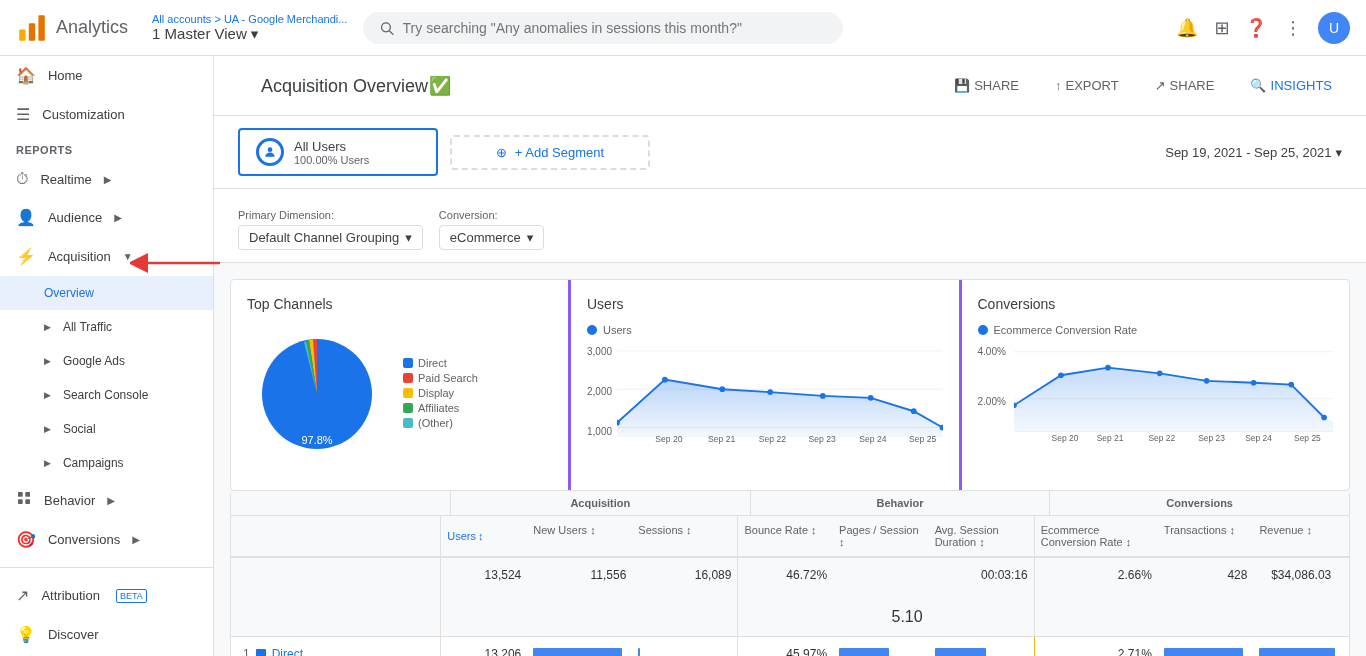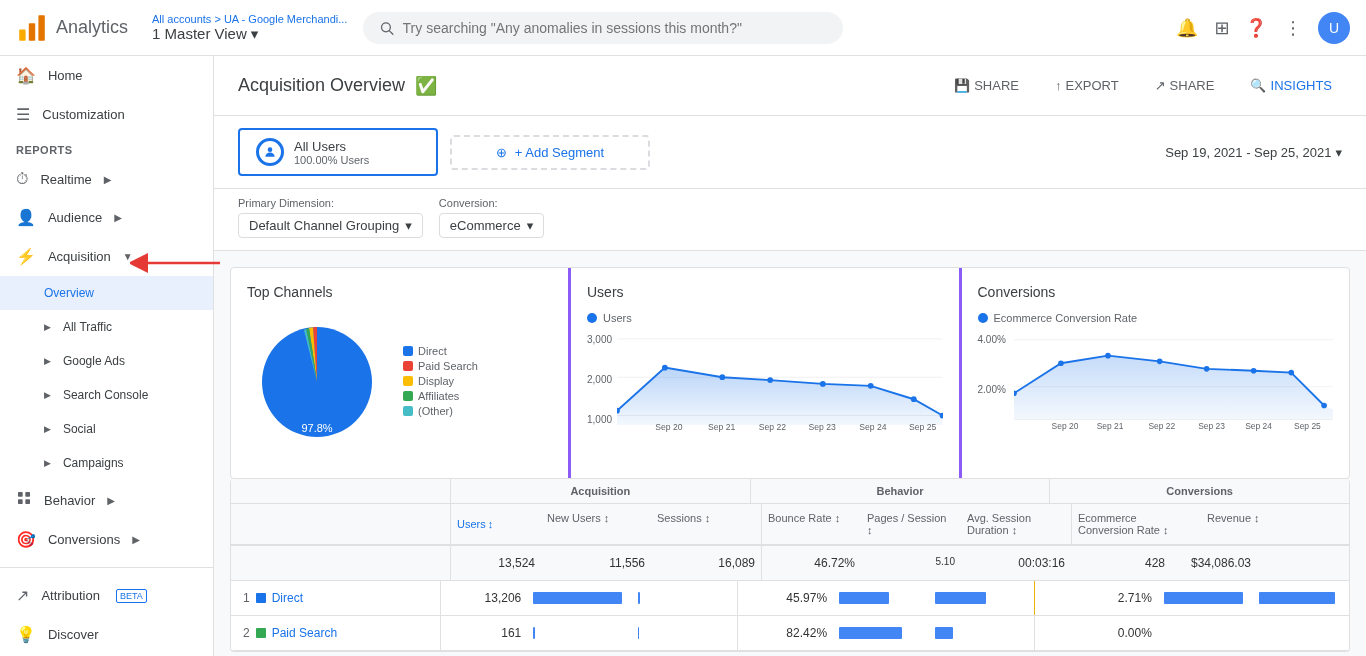--- a/index.html
+++ b/index.html
@@ -63,21 +63,21 @@
 
     
     .page-header {
       background: #fff;
       padding: 16px 24px;
       border-bottom: 1px solid #e0e0e0;
       display: flex;
       align-items: center;
       justify-content: space-between;
     }
-    .page-header-left { display: flex; align-items: center; gap: 10px; }
+    .page-header-left { display: flex; align-items: flex-end; gap: 1px; margin-left: 23px; }
     .page-title { font-size: 18px; font-weight: 400; color: #3c4043; }
     .verified-icon { color: #34a853; font-size: 18px; }
     .page-header-actions { display: flex; align-items: center; gap: 16px; }
     .header-btn { display: flex; align-items: center; gap: 4px; font-size: 13px; color: #5f6368; cursor: pointer; padding: 6px 10px; border-radius: 4px; }
 
     
     .segments-row {
       background: #fff;
       padding: 12px 24px;
       display: flex;
@@ -114,21 +114,21 @@
     
     .dimension-row {
       background: #fff;
       padding: 8px 24px 12px;
       display: flex;
       align-items: center;
       gap: 16px;
       border-bottom: 1px solid #e0e0e0;
     }
     .dimension-label { font-size: 11px; color: #5f6368; margin-bottom: 4px; }
-    .dimension-group { display: flex; flex-direction: column; }
+    .dimension-group { display: flex; flex-direction: column; margin-top: 12px; }
     .dropdown-btn {
       border: 1px solid #dadce0;
       border-radius: 4px;
       padding: 4px 10px;
       font-size: 13px;
       background: #fff;
       cursor: pointer;
       display: flex;
       align-items: center;
       gap: 6px;
@@ -503,31 +503,33 @@
         <div style="width:90px; padding:8px 6px; font-size:11px; color:#1a73e8; display:flex; align-items:center; gap:2px; cursor:pointer;">
           <span>Users</span>
           <span>↕</span>
         </div>
         <div style="width:110px; padding:8px 6px; font-size:11px; color:#5f6368;">New Users <span>↕</span></div>
         <div style="width:110px; padding:8px 6px; font-size:11px; color:#5f6368;">Sessions <span>↕</span></div>
         <div style="width:100px; padding:8px 6px; font-size:11px; color:#5f6368; border-left:1px solid #e0e0e0;">Bounce Rate <span>↕</span></div>
         <div style="width:100px; padding:8px 6px; font-size:11px; color:#5f6368;">Pages / Session <span>↕</span></div>
         <div style="width:110px; padding:8px 6px; font-size:11px; color:#5f6368;">Avg. Session Duration <span>↕</span></div>
         <div style="width:130px; padding:8px 6px; font-size:11px; color:#5f6368; border-left:1px solid #e0e0e0;">Ecommerce Conversion Rate <span>↕</span></div>
+        <div style="width:100px; padding:8px 6px; font-size:11px; color:#5f6368;">Transactions <span>↕</span></div>
         <div style="width:100px; padding:8px 6px; font-size:11px; color:#5f6368;">Revenue <span>↕</span></div>
       </div>
 
       <div style="display:flex; background:#f8f9fa; border-bottom:1px solid #e0e0e0; font-weight:500;">
         <div style="width:220px; padding:10px 12px; font-size:12px; color:#3c4043; border-right:1px solid #e0e0e0;"></div>
         <div style="width:90px; padding:10px 6px; font-size:12px; text-align:right;">13,524</div>
         <div style="width:110px; padding:10px 6px; font-size:12px; text-align:right;">11,556</div>
         <div style="width:110px; padding:10px 6px; font-size:12px; text-align:right;">16,089</div>
         <div style="width:100px; padding:10px 6px; font-size:12px; text-align:right; border-left:1px solid #e0e0e0;">46.72%</div>
-        <div style="width:100px; padding:10px 6px; font-size:10px; text-align:right;">5.10</div>
+        <div style="width:100px; padding:10px 6px; font-size:16px; text-align:right;margin-top:40px;">5.10</div>
         <div style="width:110px; padding:10px 6px; font-size:12px; text-align:right;">00:03:16</div>
+        <div style="width:130px; padding:10px 6px; font-size:12px; text-align:right; border-left:1px solid #e0e0e0;">2.66%</div>
         <div style="width:100px; padding:10px 6px; font-size:12px; text-align:right;">428</div>
         <div style="width:100px; padding:10px 6px; font-size:12px; text-align:center;">$34,086.03</div>
       </div>
 
       <div style="display:flex; border-bottom:1px solid #e0e0e0;">
         <div style="width:220px; padding:10px 12px; font-size:12px; border-right:1px solid #e0e0e0; display:flex; align-items:center; gap:6px;">
           <span style="color:#5f6368;">1</span>
           <span style="width:10px;height:10px;background:#1a73e8;border-radius:1px;display:inline-block;"></span>
           <a style="color:#1a73e8;text-decoration:none;cursor:pointer;">Direct</a>
         </div>

